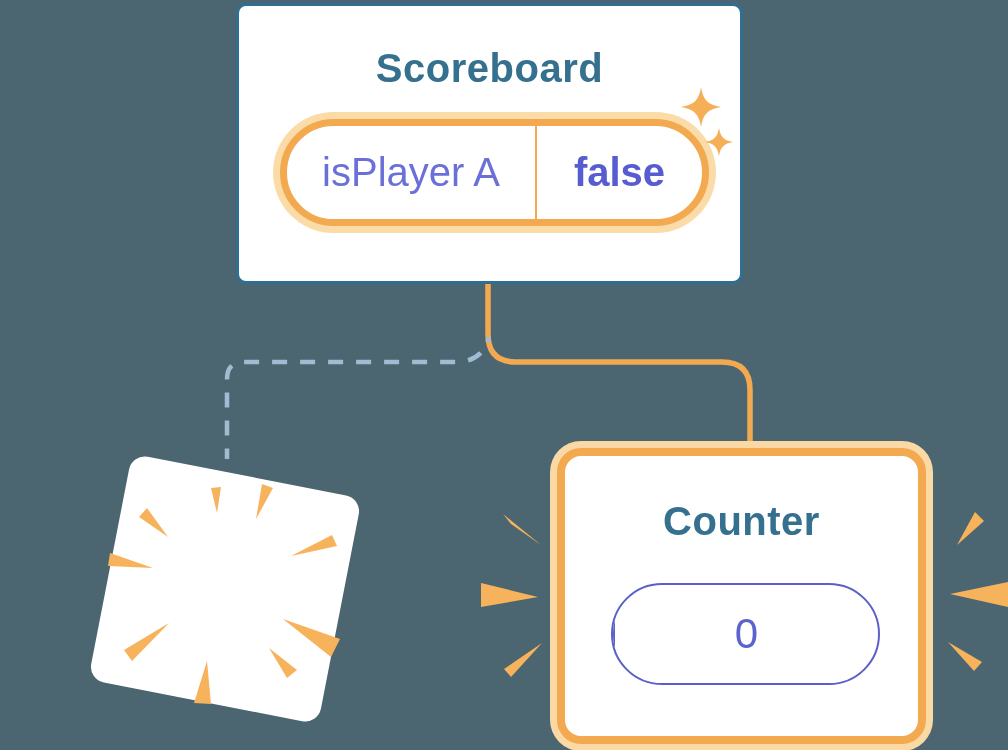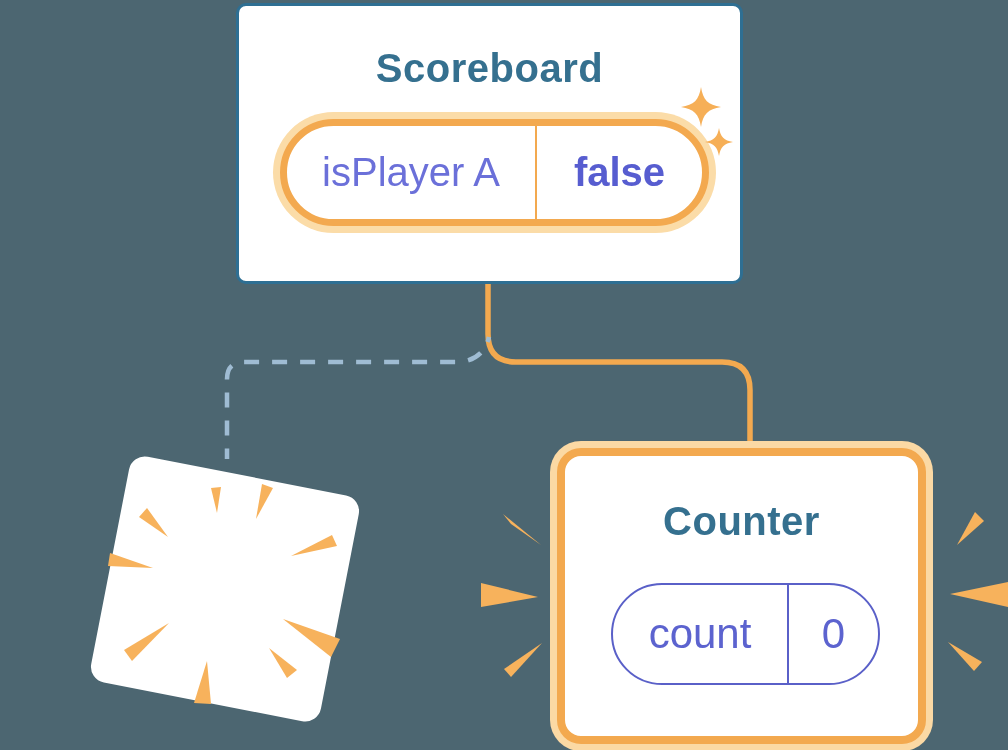--- a/index.html
+++ b/index.html
@@ -84,21 +84,20 @@
     <div class="state-pill-orange">
       <div class="pill-cell pill-key">isPlayer A</div>
       <div class="pill-divider-orange"></div>
       <div class="pill-cell pill-val">false</div>
     </div>
   </div>
 
   <div class="card counter-card">
     <div class="card-title">Counter</div>
     <div class="state-pill-indigo">
-      <div class="pill-cell pill-key">count</div>
       <div class="pill-divider-indigo"></div>
       <div class="pill-cell pill-val">0</div>
     </div>
   </div>
 
   <svg class="layer decor-layer" viewBox="0 0 1008 750">
 
     <g fill="#F6AF57">
       <path d="M701 87 C703 100 708 105 721 107 C708 109 703 114 701 127 C699 114 694 109 681 107 C694 105 699 100 701 87 Z"></path>
       <path d="M719 128 C720.5 137 724 140.5 733 142 C724 143.5 720.5 147 719 156 C717.5 147 714 143.5 705 142 C714 140.5 717.5 137 719 128 Z"></path>

